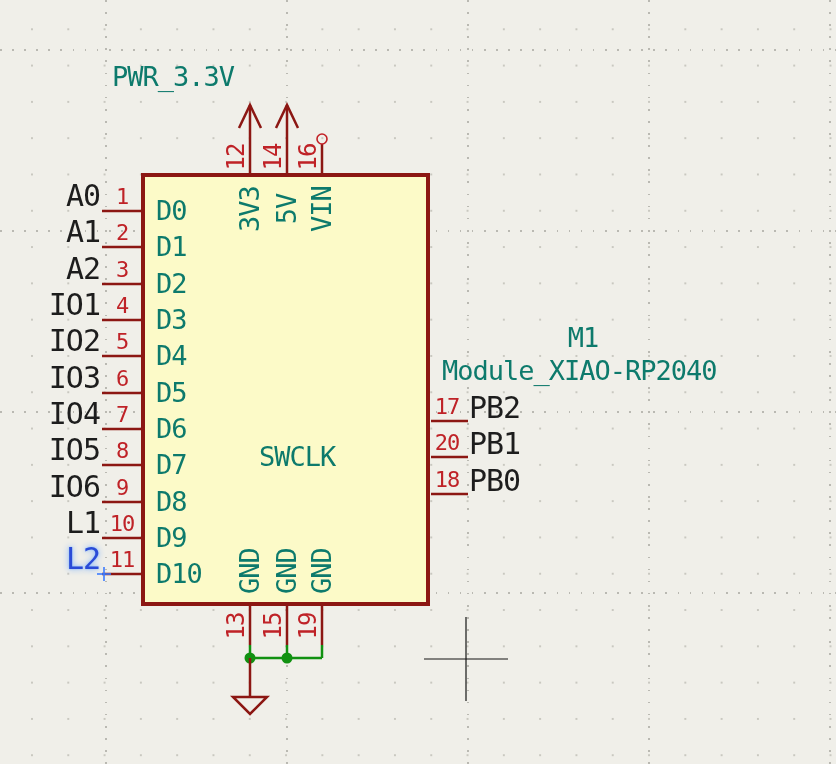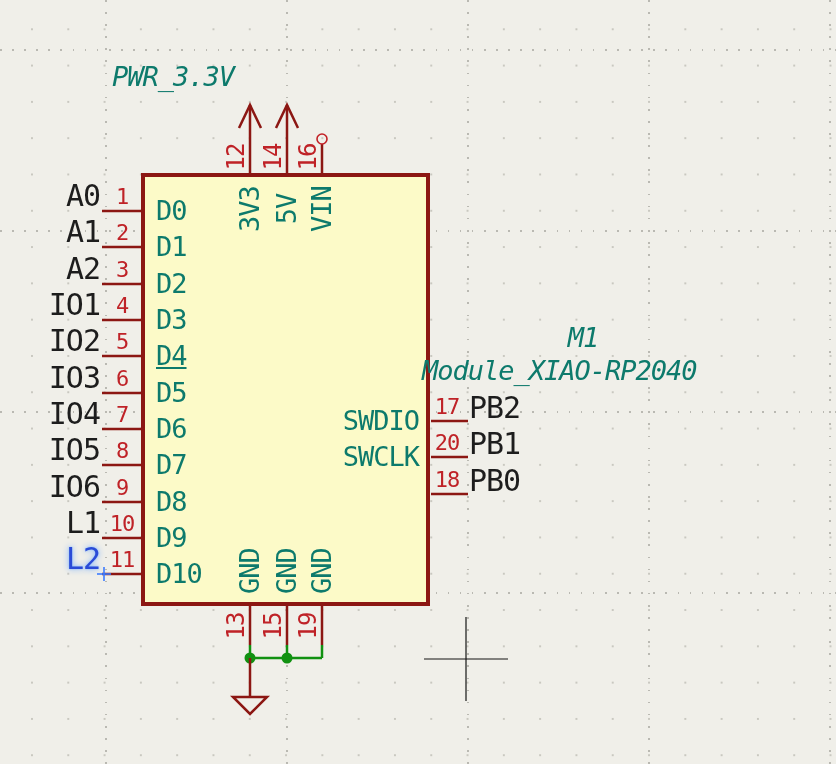--- a/index.html
+++ b/index.html
@@ -21,21 +21,21 @@
   #symbol-body{
     position:absolute;left:141px;top:173px;width:281px;height:425px;
     background:#fcfac8;border:4px solid #8c1713;
   }
   svg.overlay{position:absolute;left:0;top:0;z-index:3;}
   .net-label{position:absolute;font-size:30px;line-height:26px;color:#1d1d1d;letter-spacing:-1px;white-space:pre;z-index:4;}
   .pin-number{position:absolute;font-size:22px;line-height:22px;color:#bf2227;text-align:center;letter-spacing:-1px;white-space:pre;z-index:4;}
   .pin-name{position:absolute;font-size:27px;line-height:30px;color:#0d7a6c;letter-spacing:-1px;white-space:pre;z-index:4;}
   .vtext{transform:rotate(-90deg);text-align:center;}
   .vnum{font-size:24px;line-height:22px;}
-  .field{position:absolute;font-size:27px;line-height:28px;color:#0d7a6c;letter-spacing:-1px;white-space:pre;z-index:4;font-style:italic;}
+  .field{position:absolute;font-size:27px;line-height:28px;color:#0d7a6c;letter-spacing:-1px;white-space:pre;z-index:4;}
   .selected-net{color:#2a4bd7;text-shadow:0 0 6px rgba(110,170,255,.95),0 0 2px rgba(130,185,255,.85);}
 </style>
 </head>
 <body>
 
 <div id="canvas">
 
   <div class="gridline v" style="left:105px"></div>
   <div class="gridline v" style="left:286px"></div>
   <div class="gridline v" style="left:467px"></div>
@@ -102,63 +102,62 @@
       <line x1="104" y1="567" x2="104" y2="581"></line>
     </g>
 
     <g stroke="#141414" stroke-width="1.2">
       <line x1="424" y1="659" x2="508" y2="659"></line>
       <line x1="466" y1="617" x2="466" y2="701"></line>
     </g>
   </svg>
 
   <div class="field" style="left:535px;top:324px;width:96px;text-align:center">M1</div>
-  <div class="field" style="left:422px;top:357px">Module_XIAO-RP2040</div>
+  <div class="field" style="left:442px;top:357px">Module_XIAO-RP2040</div>
 
   <div class="field" style="left:112px;top:63px">PWR_3.3V</div>
 
 <div class="net-label" style="left: 16px; width: 84px; text-align: right; top: 183px;">A0</div>
     <div class="pin-number" style="left: 103px; width: 38px; top: 186px;">1</div>
     <div class="pin-name" style="left: 156px; top: 196px;">D0</div>
     <div class="net-label" style="left: 16px; width: 84px; text-align: right; top: 219px;">A1</div>
     <div class="pin-number" style="left: 103px; width: 38px; top: 222px;">2</div>
     <div class="pin-name" style="left: 156px; top: 232px;">D1</div>
     <div class="net-label" style="left: 16px; width: 84px; text-align: right; top: 256px;">A2</div>
     <div class="pin-number" style="left: 103px; width: 38px; top: 259px;">3</div>
     <div class="pin-name" style="left: 156px; top: 269px;">D2</div>
     <div class="net-label" style="left: 16px; width: 84px; text-align: right; top: 292px;">IO1</div>
     <div class="pin-number" style="left: 103px; width: 38px; top: 295px;">4</div>
     <div class="pin-name" style="left: 156px; top: 305px;">D3</div>
     <div class="net-label" style="left: 16px; width: 84px; text-align: right; top: 328px;">IO2</div>
     <div class="pin-number" style="left: 103px; width: 38px; top: 331px;">5</div>
-    <div class="pin-name" style="left: 156px; top: 341px; text-decoration: underline;">D4</div>
+    <div class="pin-name" style="left: 156px; top: 341px;">D4</div>
     <div class="net-label" style="left: 16px; width: 84px; text-align: right; top: 365px;">IO3</div>
     <div class="pin-number" style="left: 103px; width: 38px; top: 368px;">6</div>
     <div class="pin-name" style="left: 156px; top: 378px;">D5</div>
     <div class="net-label" style="left: 16px; width: 84px; text-align: right; top: 401px;">IO4</div>
     <div class="pin-number" style="left: 103px; width: 38px; top: 404px;">7</div>
     <div class="pin-name" style="left: 156px; top: 414px;">D6</div>
     <div class="net-label" style="left: 16px; width: 84px; text-align: right; top: 437px;">IO5</div>
     <div class="pin-number" style="left: 103px; width: 38px; top: 440px;">8</div>
     <div class="pin-name" style="left: 156px; top: 450px;">D7</div>
     <div class="net-label" style="left: 16px; width: 84px; text-align: right; top: 474px;">IO6</div>
     <div class="pin-number" style="left: 103px; width: 38px; top: 477px;">9</div>
     <div class="pin-name" style="left: 156px; top: 487px;">D8</div>
     <div class="net-label" style="left: 16px; width: 84px; text-align: right; top: 510px;">L1</div>
     <div class="pin-number" style="left: 103px; width: 38px; top: 513px;">10</div>
     <div class="pin-name" style="left: 156px; top: 523px;">D9</div>
     <div class="net-label selected-net" style="left: 16px; width: 84px; text-align: right; top: 546px;">L2</div>
     <div class="pin-number" style="left: 103px; width: 38px; top: 549px;">11</div>
     <div class="pin-name" style="left: 156px; top: 559px;">D10</div>
     <div class="pin-number" style="left: 430px; width: 34px; top: 396px;">17</div>
     <div class="net-label" style="left: 469px; top: 395px;">PB2</div>
-    <div class="pin-name" style="left: 259px; width: 160px; text-align: right; top: 406px;">SWDIO</div>
     <div class="pin-number" style="left: 430px; width: 34px; top: 432px;">20</div>
     <div class="net-label" style="left: 469px; top: 431px;">PB1</div>
-    <div class="pin-name" style="left: 259px; width: 160px; text-align: right; top: 442px;">SWCLK</div>
+    <div class="pin-name" style="left: 259px; width: 160px; top: 442px;">SWCLK</div>
     <div class="pin-number" style="left: 430px; width: 34px; top: 469px;">18</div>
     <div class="net-label" style="left: 469px; top: 468px;">PB0</div>
     <div class="pin-number vtext vnum" style="left: 213px; width: 46px; top: 146px;">12</div>
     <div class="pin-name vtext" style="left: 214px; width: 72px; top: 196px; line-height: 26px;">3V3</div>
     <div class="pin-number vtext vnum" style="left: 250px; width: 46px; top: 146px;">14</div>
     <div class="pin-name vtext" style="left: 251px; width: 72px; top: 196px; line-height: 26px;">5V</div>
     <div class="pin-number vtext vnum" style="left: 285px; width: 46px; top: 146px;">16</div>
     <div class="pin-name vtext" style="left: 286px; width: 72px; top: 196px; line-height: 26px;">VIN</div>
     <div class="pin-number vtext vnum" style="left: 213px; width: 46px; top: 615px;">13</div>
     <div class="pin-name vtext" style="left: 219px; width: 62px; top: 558px; line-height: 26px;">GND</div>

